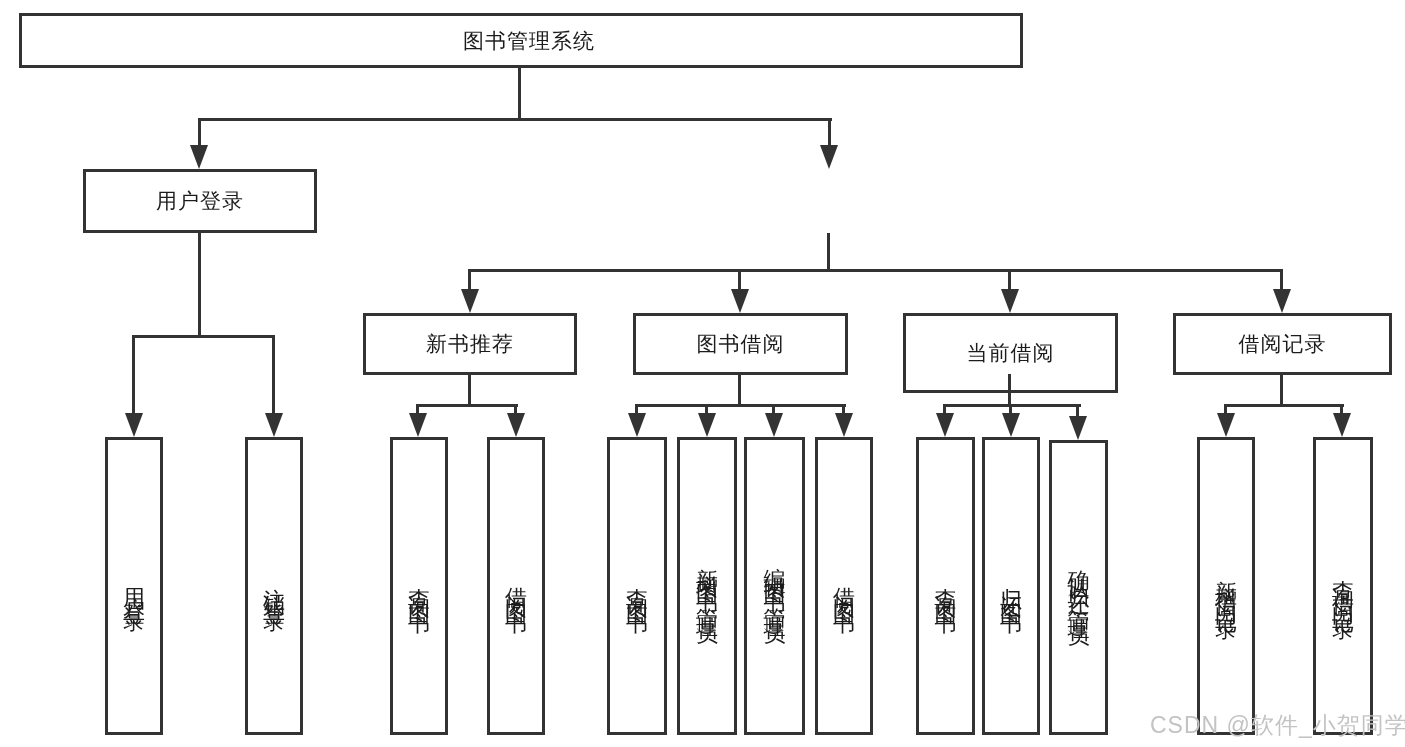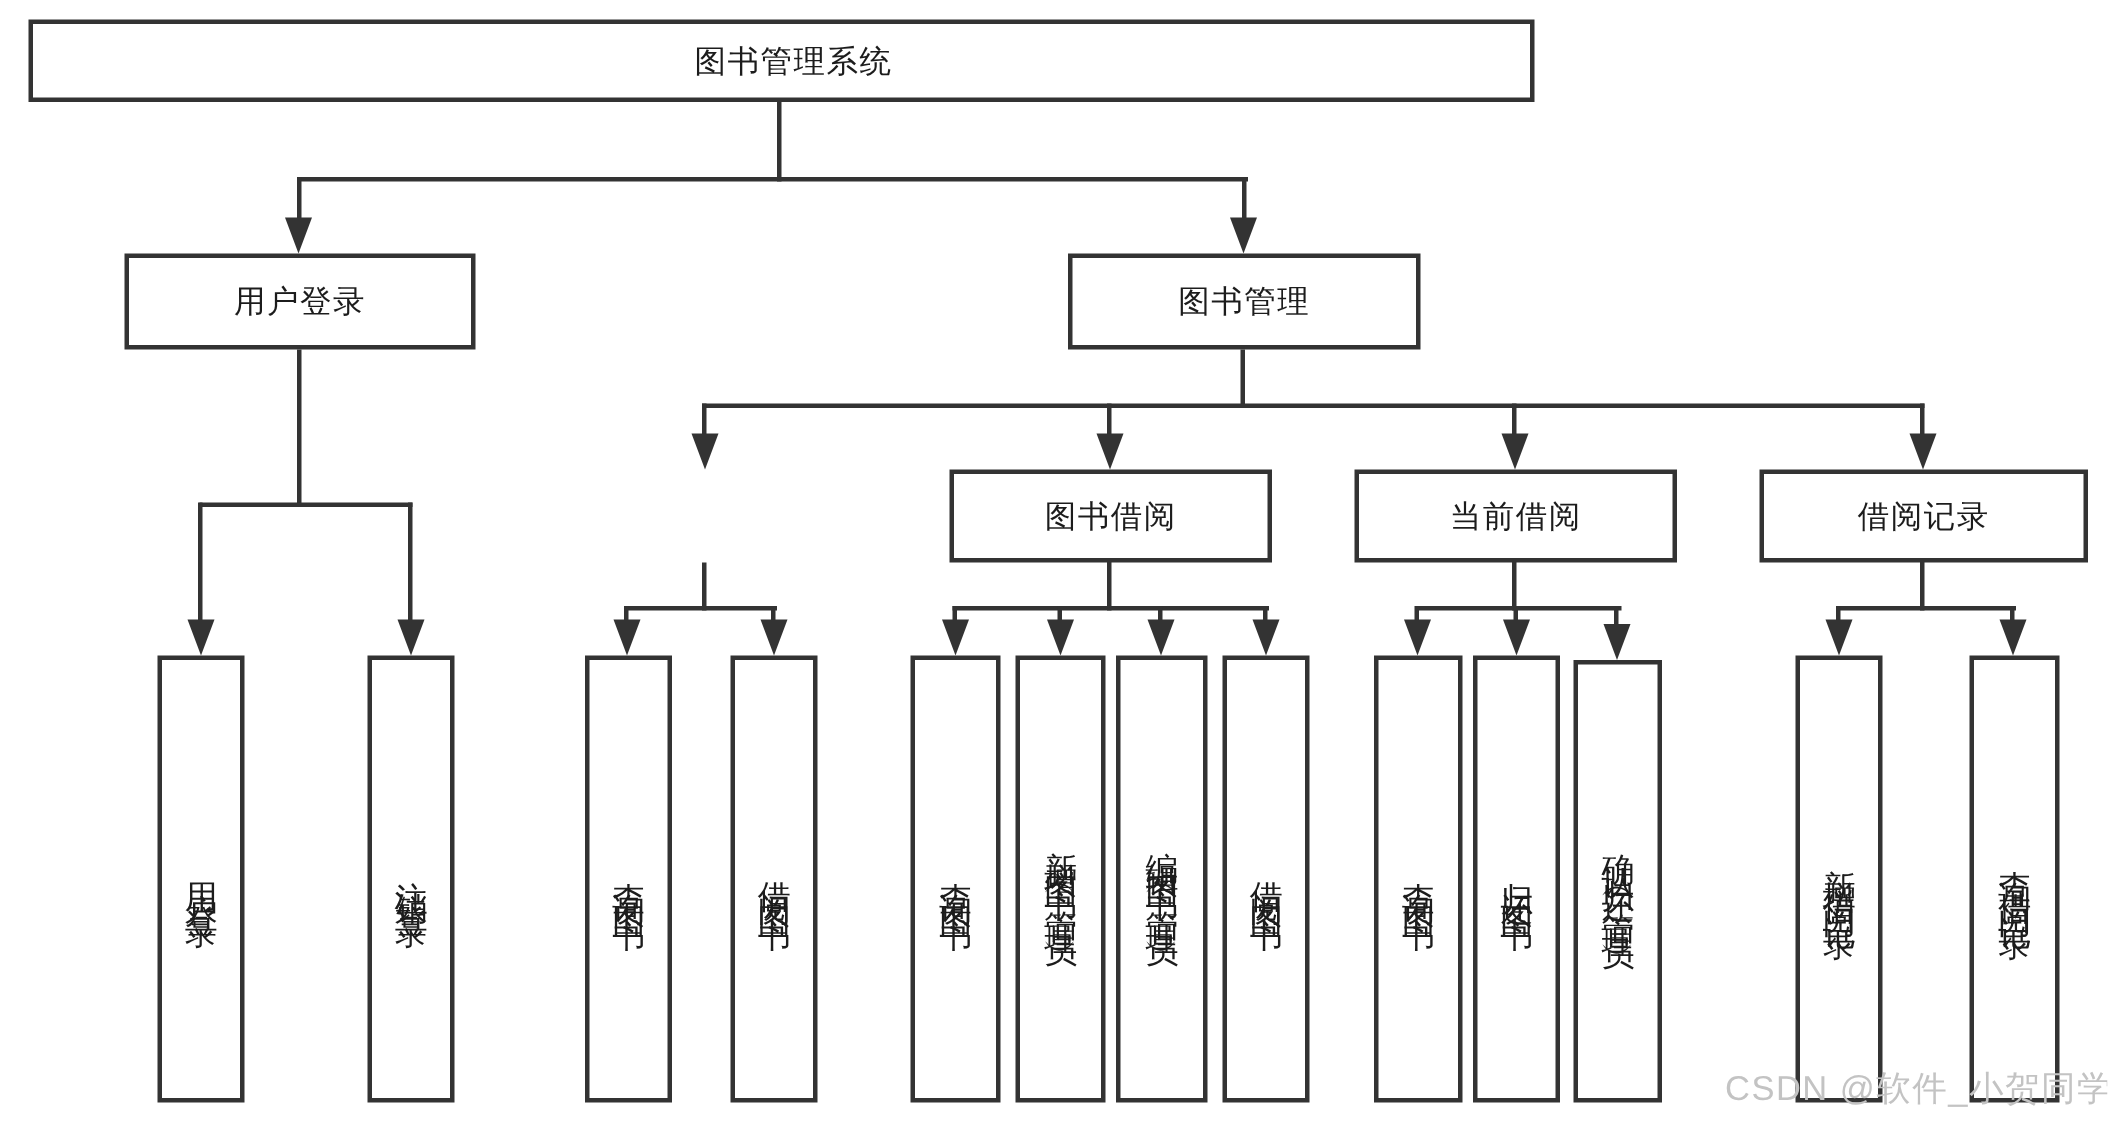--- a/index.html
+++ b/index.html
@@ -31,26 +31,26 @@
 </style>
 </head>
 <body>
 
 <div class="canvas">
 
   <div class="box hbox" style="left:19px;top:13px;width:1004px;height:55px;padding-left:16px;">图书管理系统</div>
 
   <div class="box hbox" style="left:83px;top:169px;width:234px;height:64px;">用户登录</div>
 
-  <div class="box hbox" style="left:712px;top:169px;width:235px;height:64px;">图书管理</div>
 
+  <div class="box hbox" style="left:363px;top:313px;width:214px;height:62px;">新书推荐</div>
 
   <div class="box hbox" style="left:633px;top:313px;width:215px;height:62px;">图书借阅</div>
 
-  <div class="box hbox" style="left:903px;top:313px;width:215px;height:62px;font-family:Liberation Mono, monospace;">当前借阅</div>
+  <div class="box hbox" style="left:903px;top:313px;width:215px;height:80px;font-family:Liberation Mono, monospace;">当前借阅</div>
 
   <div class="box hbox" style="left:1173px;top:313px;width:219px;height:62px;">借阅记录</div>
 
   <div class="box vbox" style="left:105px;top:437px;width:58px;height:298px;">
     <span>用户登录</span>
   </div>
 
   <div class="box vbox" style="left:245px;top:437px;width:58px;height:298px;">
     <span>注销登录</span>
   </div>

